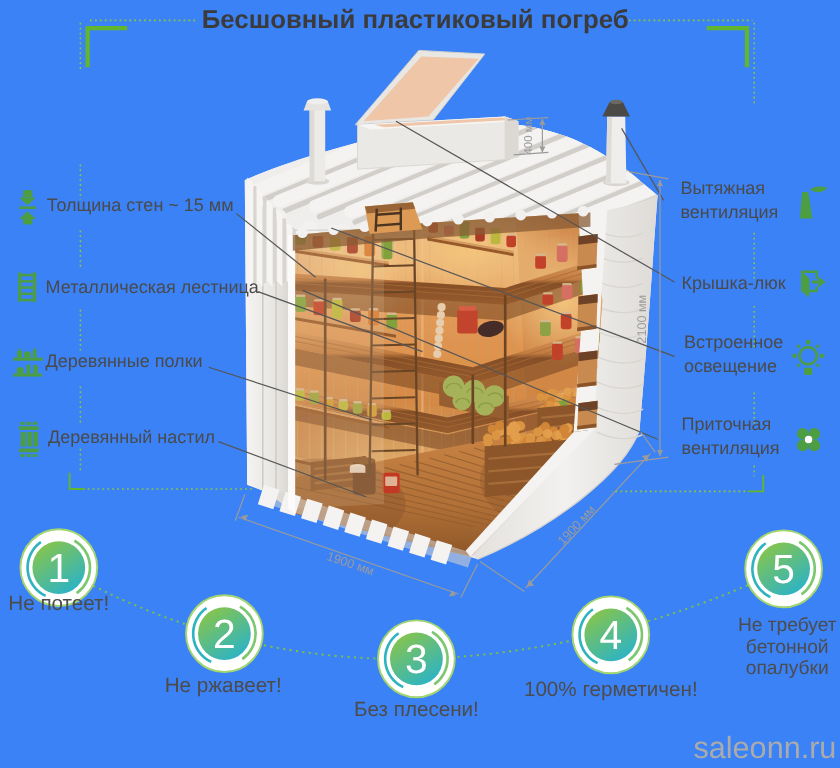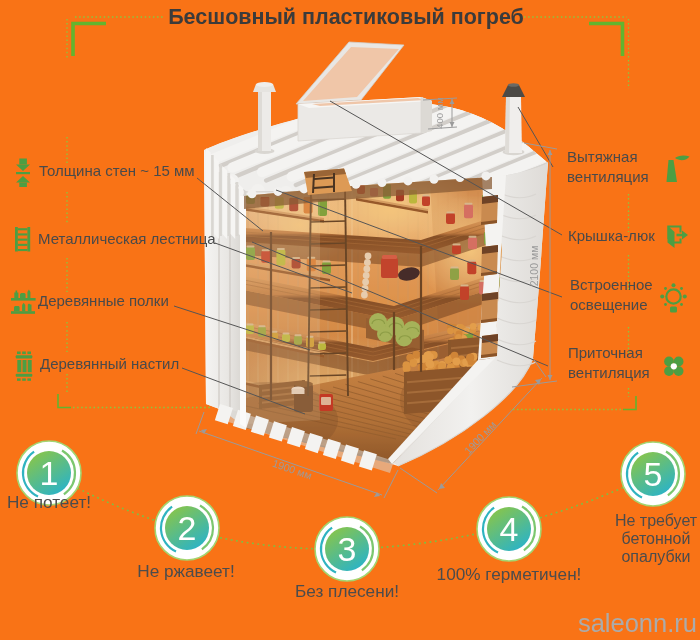--- a/index.html
+++ b/index.html
@@ -1,15 +1,15 @@
 <!DOCTYPE html>
 <html><head><meta charset="utf-8">
 <style>
  html,body{margin:0;padding:0;background:#ffffff;}
- #page{position:relative;width:700px;height:640px;background:#f97316;overflow:hidden;
+ #page{position:relative;width:700px;height:640px;background:#3b82f6;overflow:hidden;
    font-family:"Liberation Sans",sans-serif;}
  svg{position:absolute;left:0;top:0;}
  text{font-family:"Liberation Sans",sans-serif;}
 </style></head>
 <body>
 <div id="page">
 <svg width="700" height="640" viewBox="0 0 700 640">
 
 <defs>
   <linearGradient id="circ" x1="0.1" y1="0" x2="0.75" y2="1">

